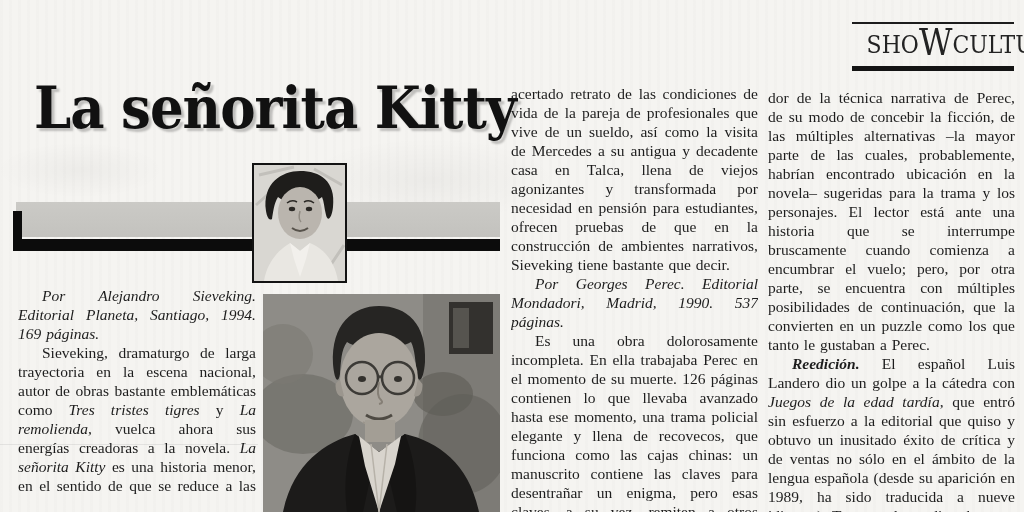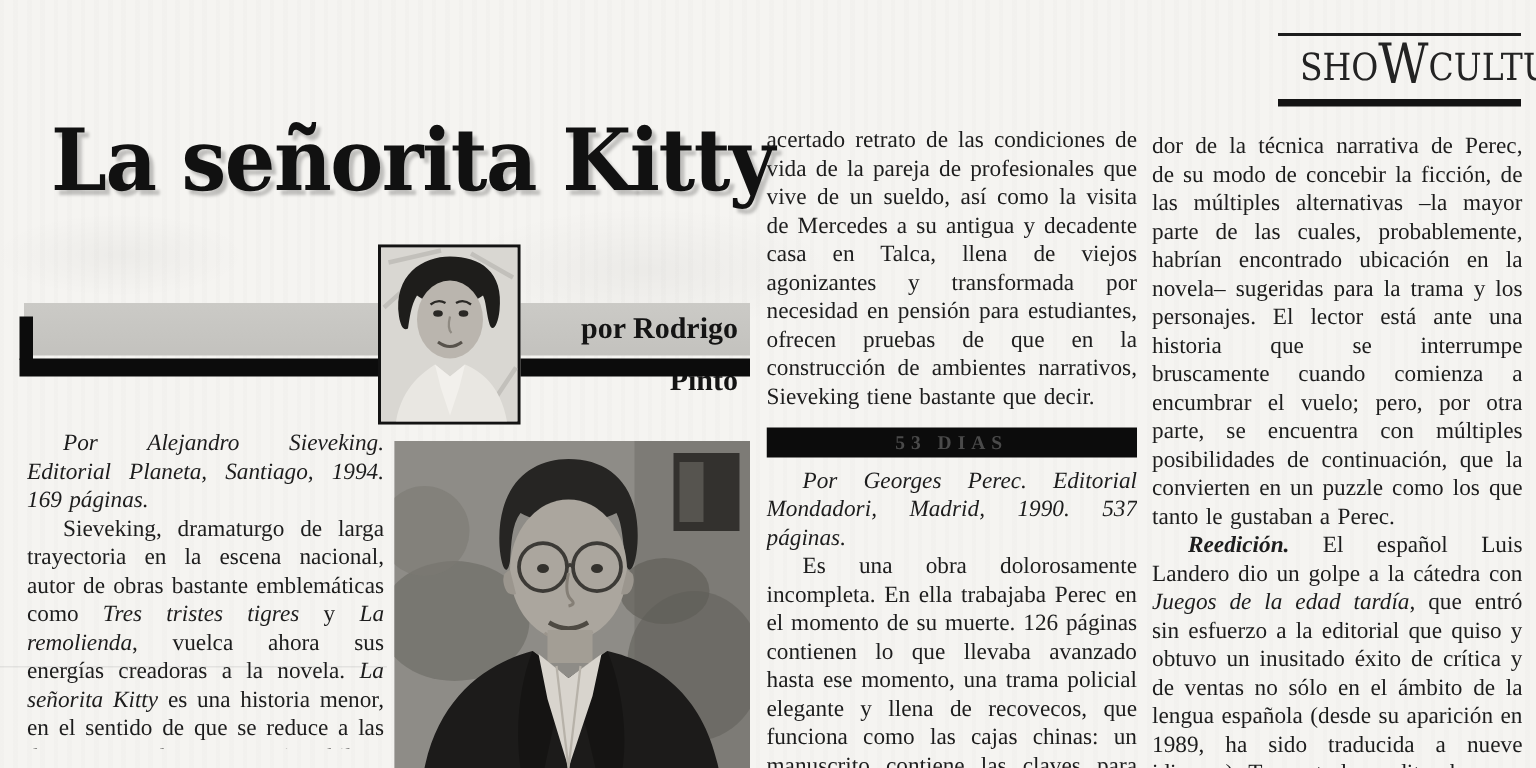--- a/index.html
+++ b/index.html
@@ -85,21 +85,20 @@
   <div class="fold-line"></div>
 
   <div class="masthead">
     <div class="masthead-text"><span class="s">SHO</span><span class="w">W</span><span class="s">CULTURAL</span></div>
     <div class="masthead-rule"></div>
   </div>
 
   <div class="headline">La señorita Kitty</div>
 
   <div class="kicker-gray">
-    <span class="kicker-byline">por Rodrigo Pinto</span>
   </div>
   <div class="kicker-stub"></div>
   <div class="kicker-black"></div>
 
   <div class="photo-small">
     <svg viewBox="0 0 91 116" preserveAspectRatio="none">
       <rect x="0" y="0" width="91" height="116" fill="#d9d7d2"></rect>
       <path d="M5,10 L40,2 M2,40 L30,15 M60,4 L88,20 M70,110 L90,80" stroke="#c2c0bb" stroke-width="3" fill="none"></path>
       <path d="M12,46 C8,18 28,6 46,6 C66,6 82,16 79,42 C78,52 74,58 72,50 C70,42 70,36 68,32 C58,40 34,40 24,32 C20,38 19,48 18,54 C15,56 13,52 12,46 Z" fill="#1e1d1b"></path>
       <ellipse cx="46" cy="48" rx="22" ry="26" fill="#bab5ae"></ellipse>
@@ -142,21 +141,20 @@
       <path d="M108,150 L116,218 M124,150 L116,218" stroke="#b7b2a9" stroke-width="1.5" fill="none"></path>
     </svg>
   </div>
 
   <div class="col col-left">
       <p class="lead"><span class="it">Por Alejandro Sieveking. Editorial Planeta, Santiago, 1994. 169 páginas.</span></p>
       <p class="body"><span>Sieveking, dramaturgo de larga trayectoria en la escena nacional, autor de obras bastante emblemáticas como </span><span class="it">Tres tristes tigres</span><span> y </span><span class="it">La remolienda</span><span>, vuelca ahora sus energías creadoras a la novela. </span><span class="it">La señorita Kitty</span><span> es una historia menor, en el sentido de que se reduce a las desventuras de una pareja chilena típica –él, Osvaldo, profesor universitario; ella, Mercedes, pe-</span></p>
     </div>
   <div class="col col-middle">
       <p class="noindent"><span>acertado retrato de las condiciones de vida de la pareja de profesionales que vive de un sueldo, así como la visita de Mercedes a su antigua y decadente casa en Talca, llena de viejos agonizantes y transformada por necesidad en pensión para estudiantes, ofrecen pruebas de que en la construcción de ambientes narrativos, Sieveking tiene bastante que decir.</span></p>
-      <div class="section-bar">53 DIAS</div>
       <p class="lead"><span class="it">Por Georges Perec. Editorial Mondadori, Madrid, 1990. 537 páginas.</span></p>
       <p class="body"><span>Es una obra dolorosamente incompleta. En ella trabajaba Perec en el momento de su muerte. 126 páginas contienen lo que llevaba avanzado hasta ese momento, una trama policial elegante y llena de recovecos, que funciona como las cajas chinas: un manuscrito contiene las claves para desentrañar un enigma, pero esas claves, a su vez, remiten a otros libros, o bien se esconden en pequeñas variaciones de la historia original. Una pista descubre otra pista, mezclándose lue-</span></p>
     </div>
   <div class="col col-right">
       <p class="noindent"><span>dor de la técnica narrativa de Perec, de su modo de concebir la ficción, de las múltiples alternativas –la mayor parte de las cuales, probablemente, habrían encontrado ubicación en la novela– sugeridas para la trama y los personajes. El lector está ante una historia que se interrumpe bruscamente cuando comienza a encumbrar el vuelo; pero, por otra parte, se encuentra con múltiples posibilidades de continuación, que la convierten en un puzzle como los que tanto le gustaban a Perec.</span></p>
       <p class="body"><span class="bit">Reedición.</span><span> El español Luis Landero dio un golpe a la cátedra con </span><span class="it">Juegos de la edad tardía</span><span>, que entró sin esfuerzo a la editorial que quiso y obtuvo un inusitado éxito de crítica y de ventas no sólo en el ámbito de la lengua española (desde su aparición en 1989, ha sido traducida a nueve idiomas). Tusquets la reedita ahora en su colección </span></p>
     </div>
 
 </div>
 

